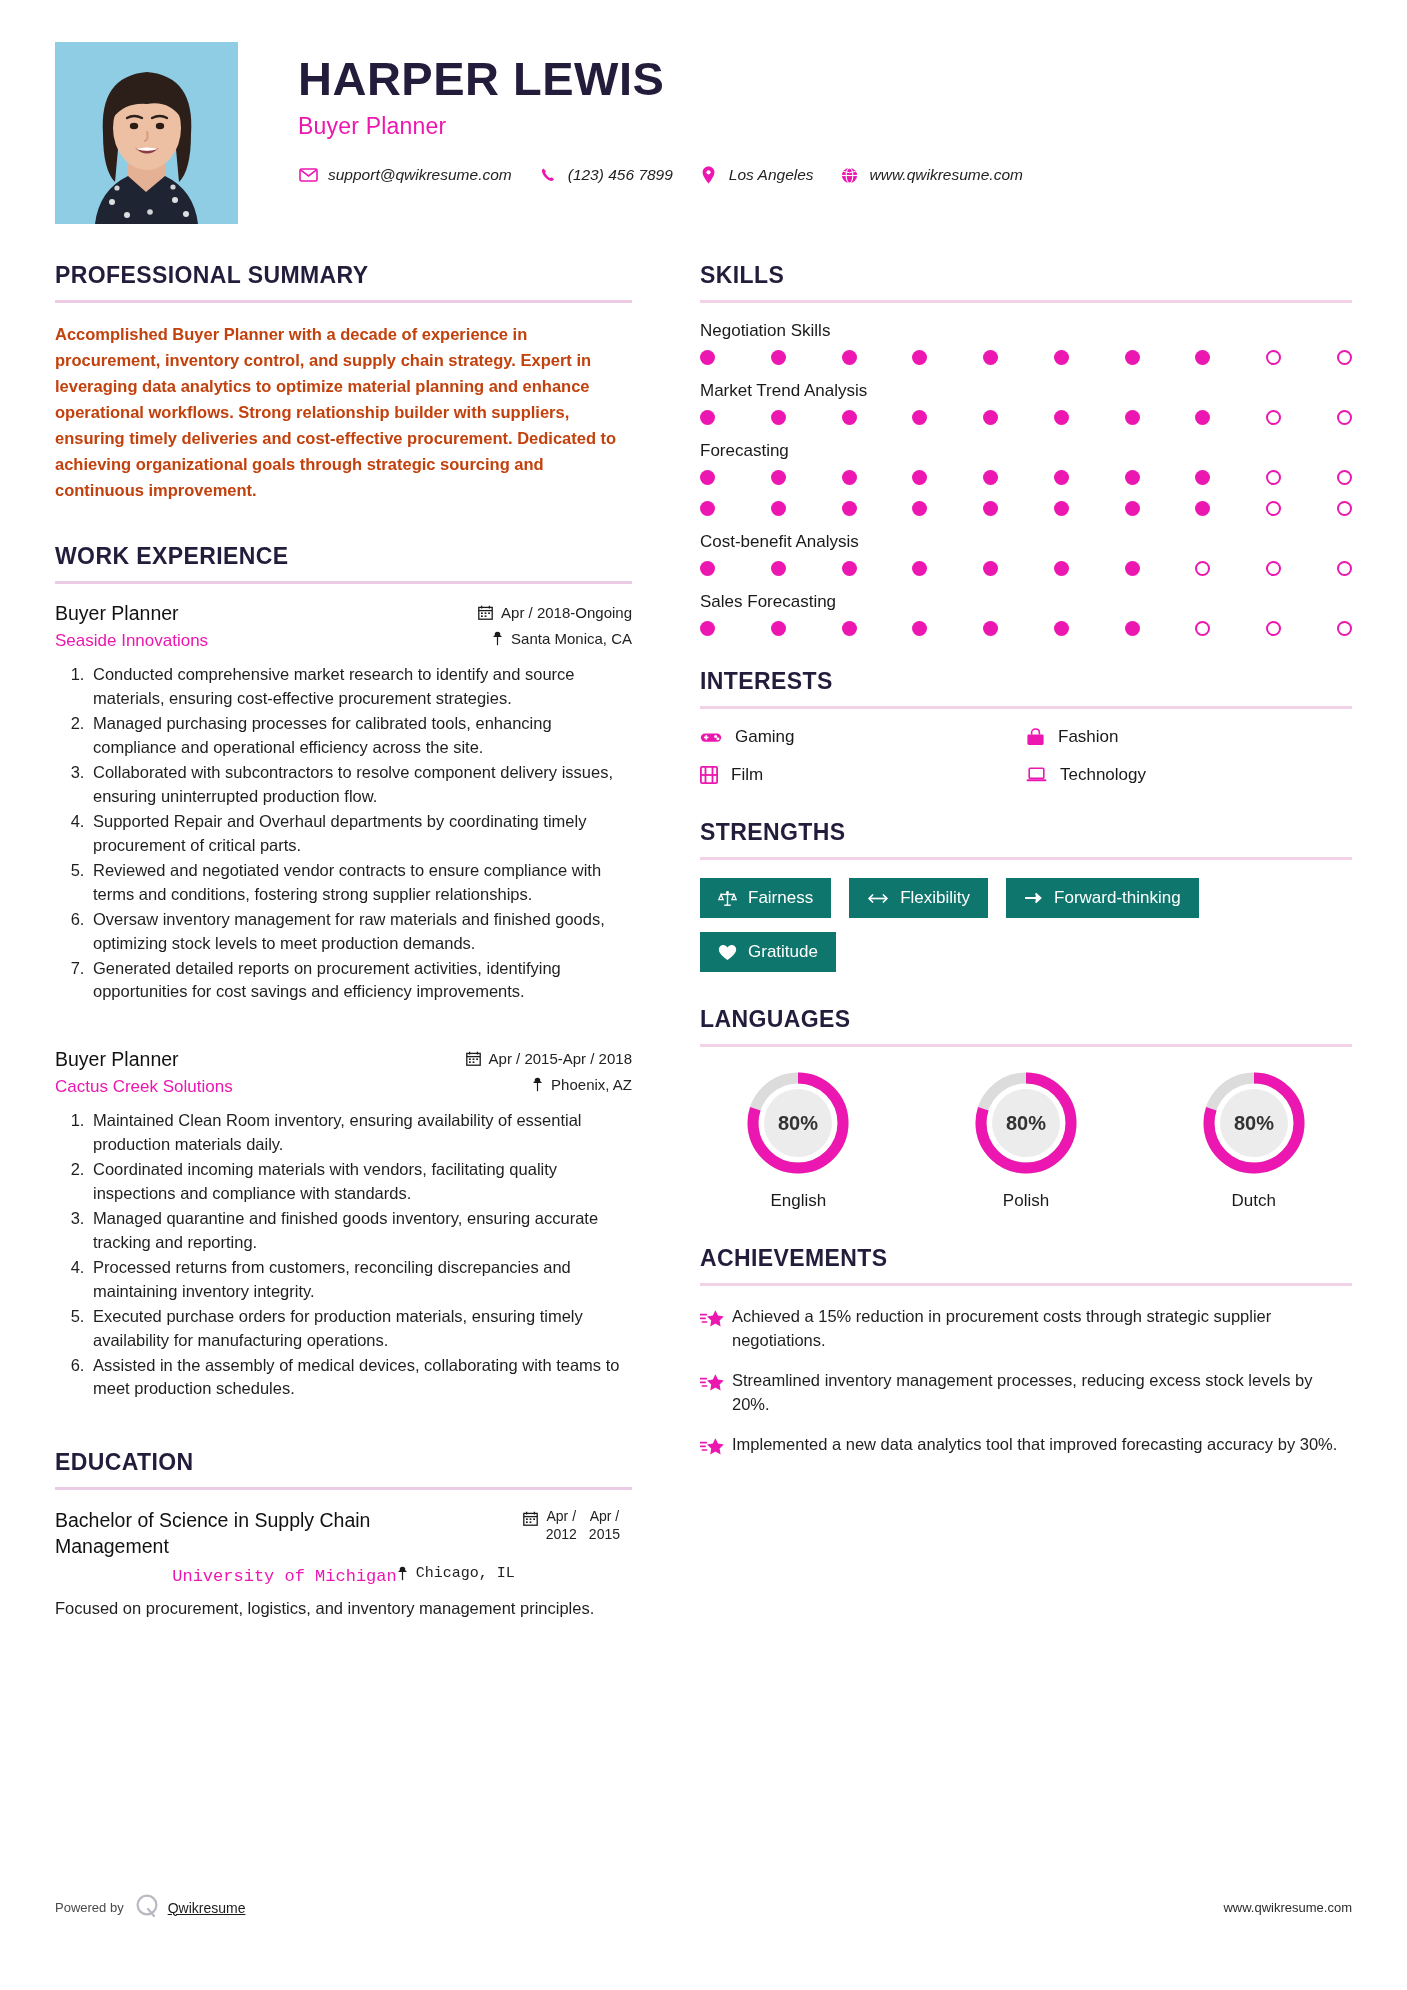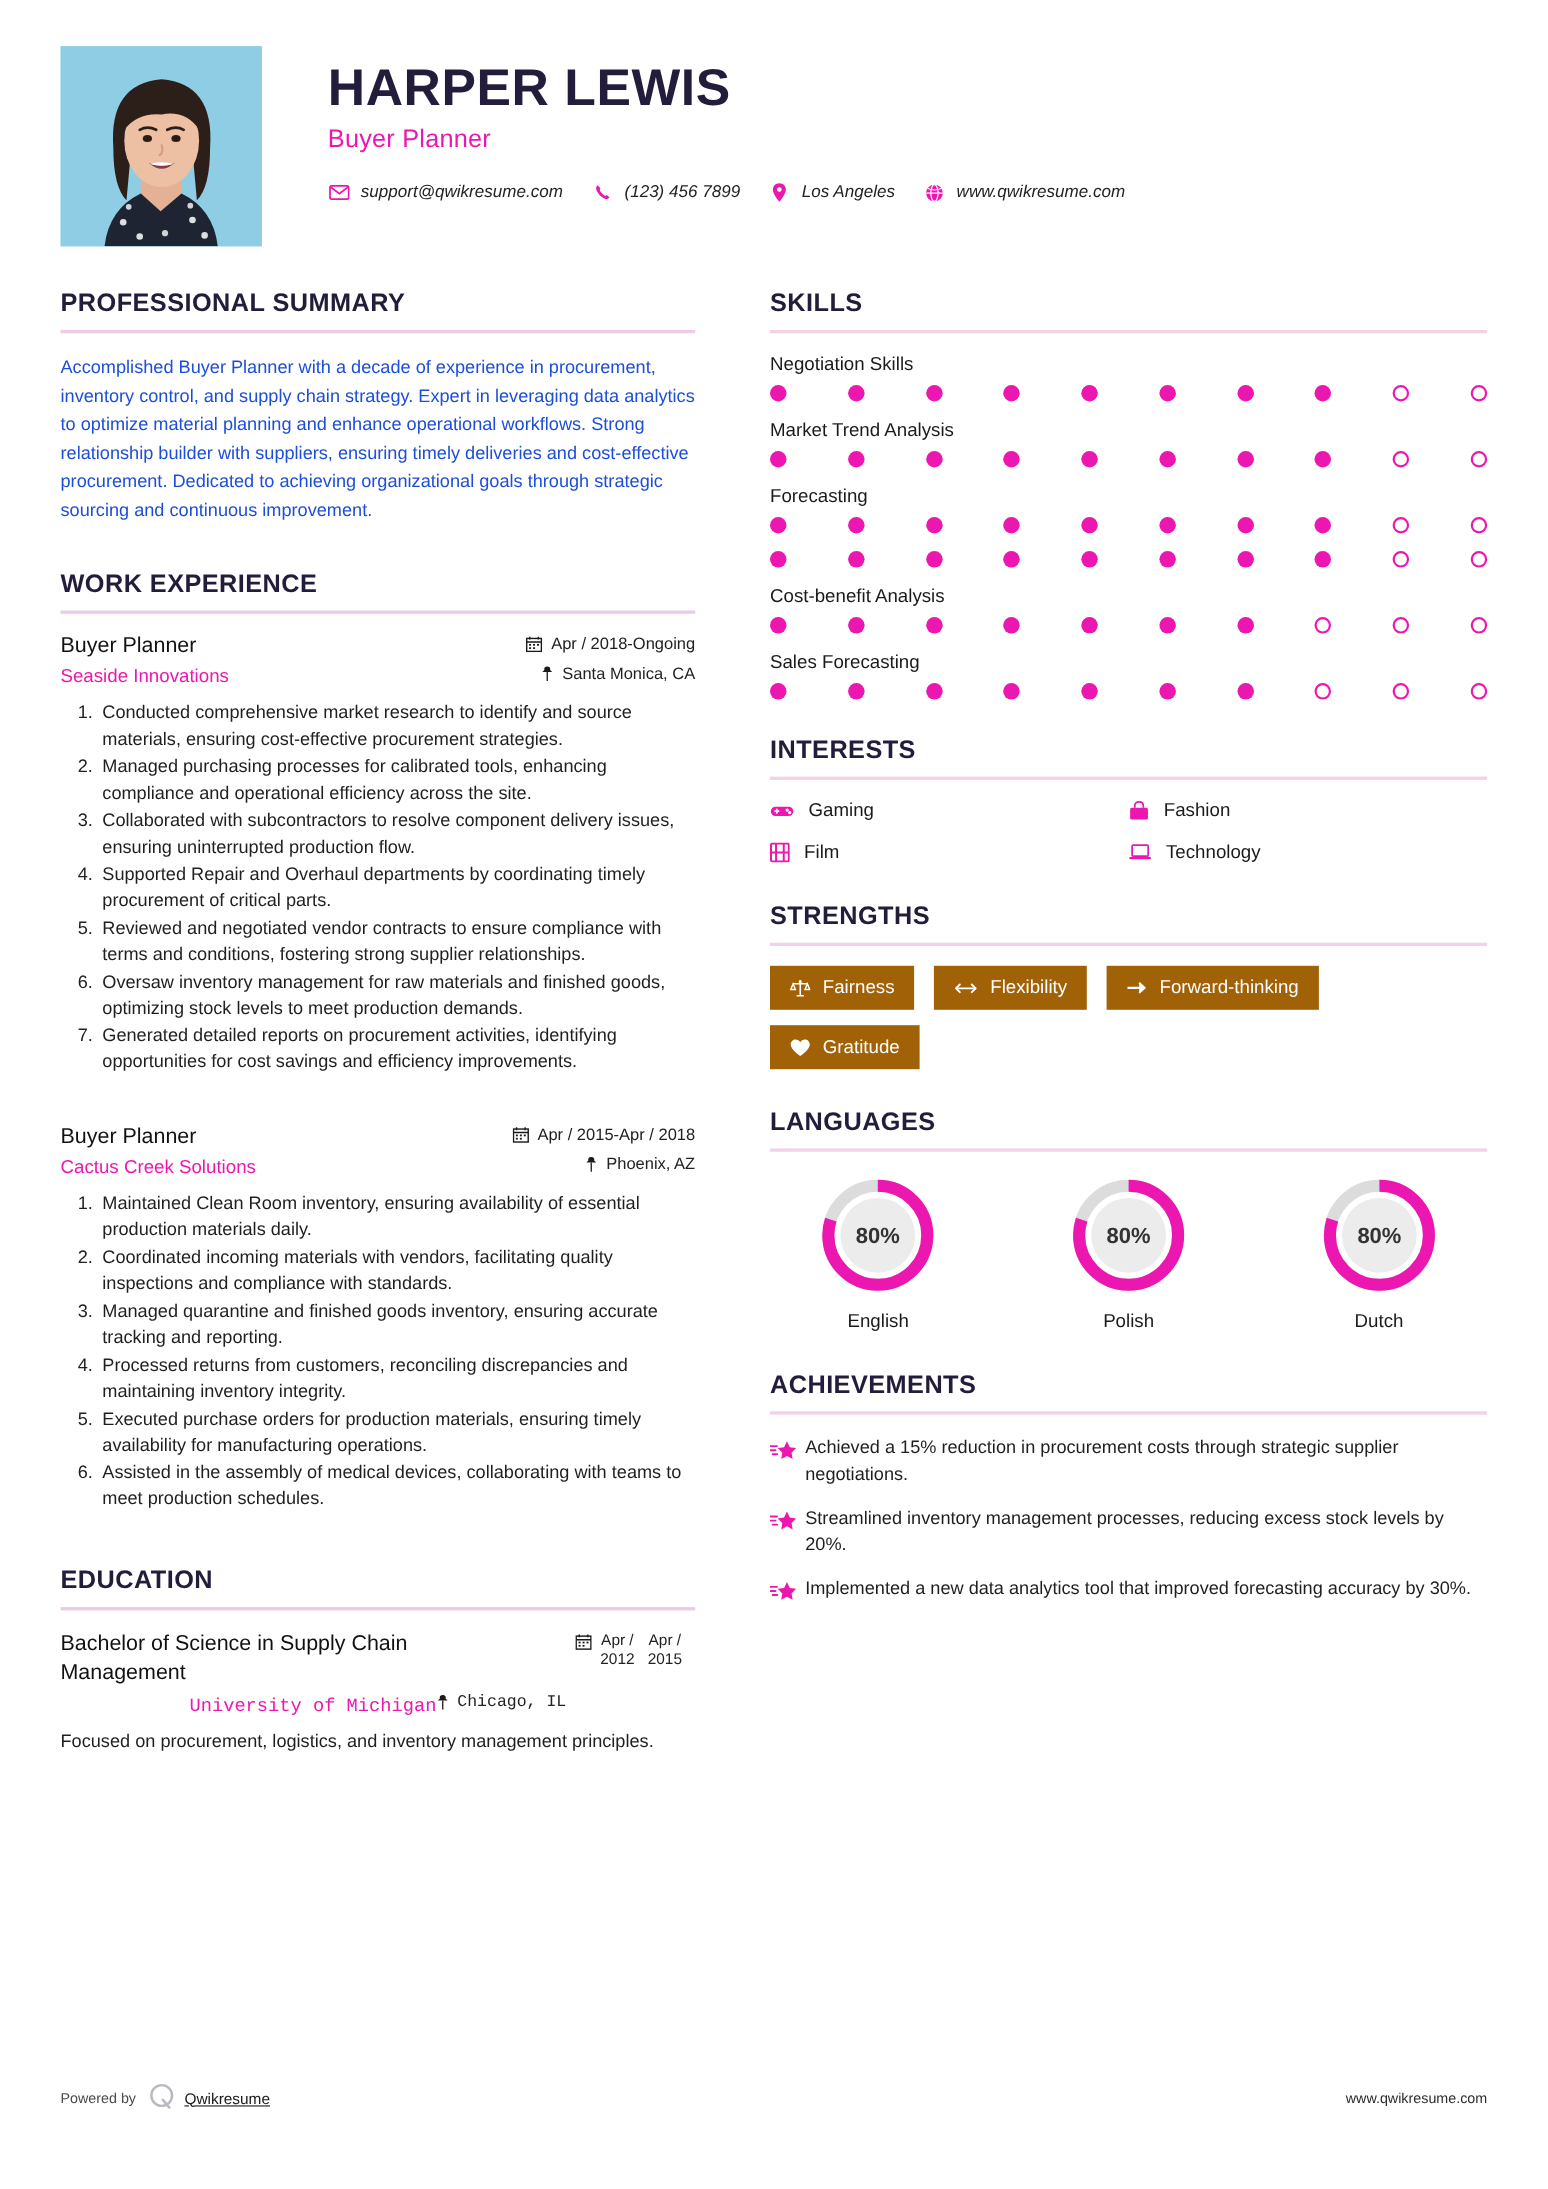--- a/index.html
+++ b/index.html
@@ -86,21 +86,22 @@
     background: #eccbe6;
     margin-top: 11px;
     margin-bottom: 18px;
     width: 100%;
   }
   .col-right .sec-rule { background: #f2d2e6; }
 
   .summary-text {
     font-size: 16.5px;
     line-height: 1.58;
-    color: #1d4ed8;
+    color: #c2410c;
+    font-weight: bold;
   }
 
   
   .job { margin-bottom: 8px; }
   .job-head { display: flex; justify-content: space-between; align-items: baseline; }
   .job-role { font-size: 19.5px; color: #111; }
   .job-meta { font-size: 15px; color: #222; display: flex; align-items: center; white-space: nowrap; }
   .job-meta .m-icon { margin-right: 8px; display: inline-flex; color: #1b1b1b; }
   .job-sub { display: flex; justify-content: space-between; align-items: baseline; margin-top: 5px; }
   .job-company { font-size: 17px; color: #ec17b0; }
@@ -140,21 +141,21 @@
     grid-template-columns: 1fr 1fr;
     row-gap: 18px;
     margin-top: 4px;
   }
   .interest { display: flex; align-items: center; font-size: 17px; color: #1a1a1a; }
   .interest .i-icon { color: #ec17b0; display: inline-flex; margin-right: 13px; }
 
   
   .strengths { display: flex; flex-wrap: wrap; gap: 14px 18px; }
   .tag {
-    background: #a16207;
+    background: #0f766e;
     color: #fff;
     font-size: 17px;
     padding: 10px 18px;
     display: inline-flex;
     align-items: center;
     white-space: nowrap;
   }
   .tag .t-icon { display: inline-flex; margin-right: 11px; }
 
   

